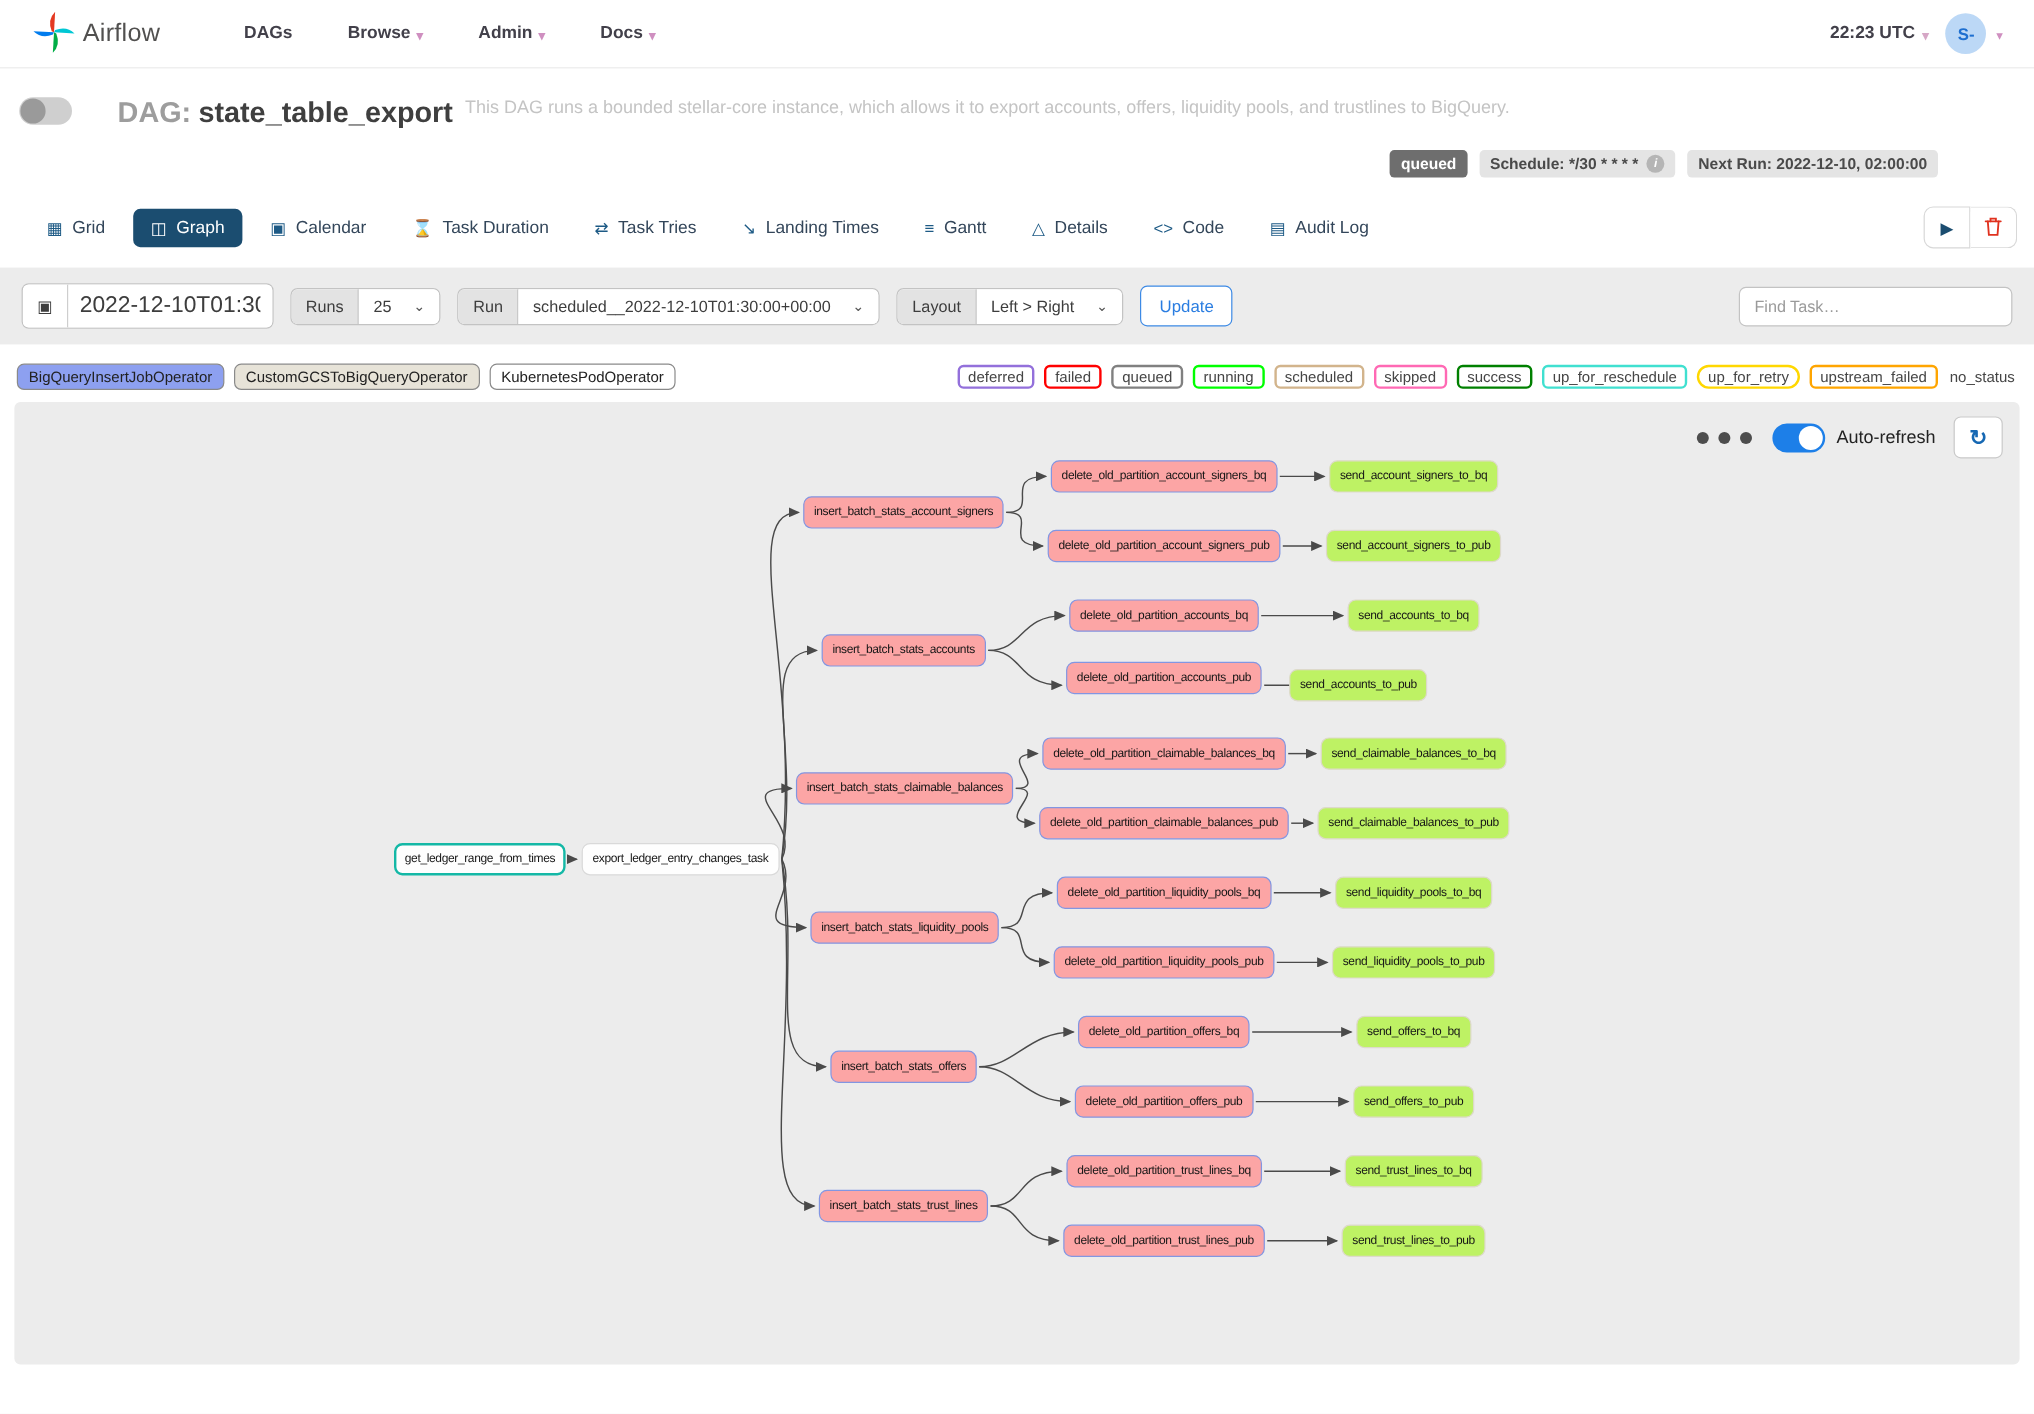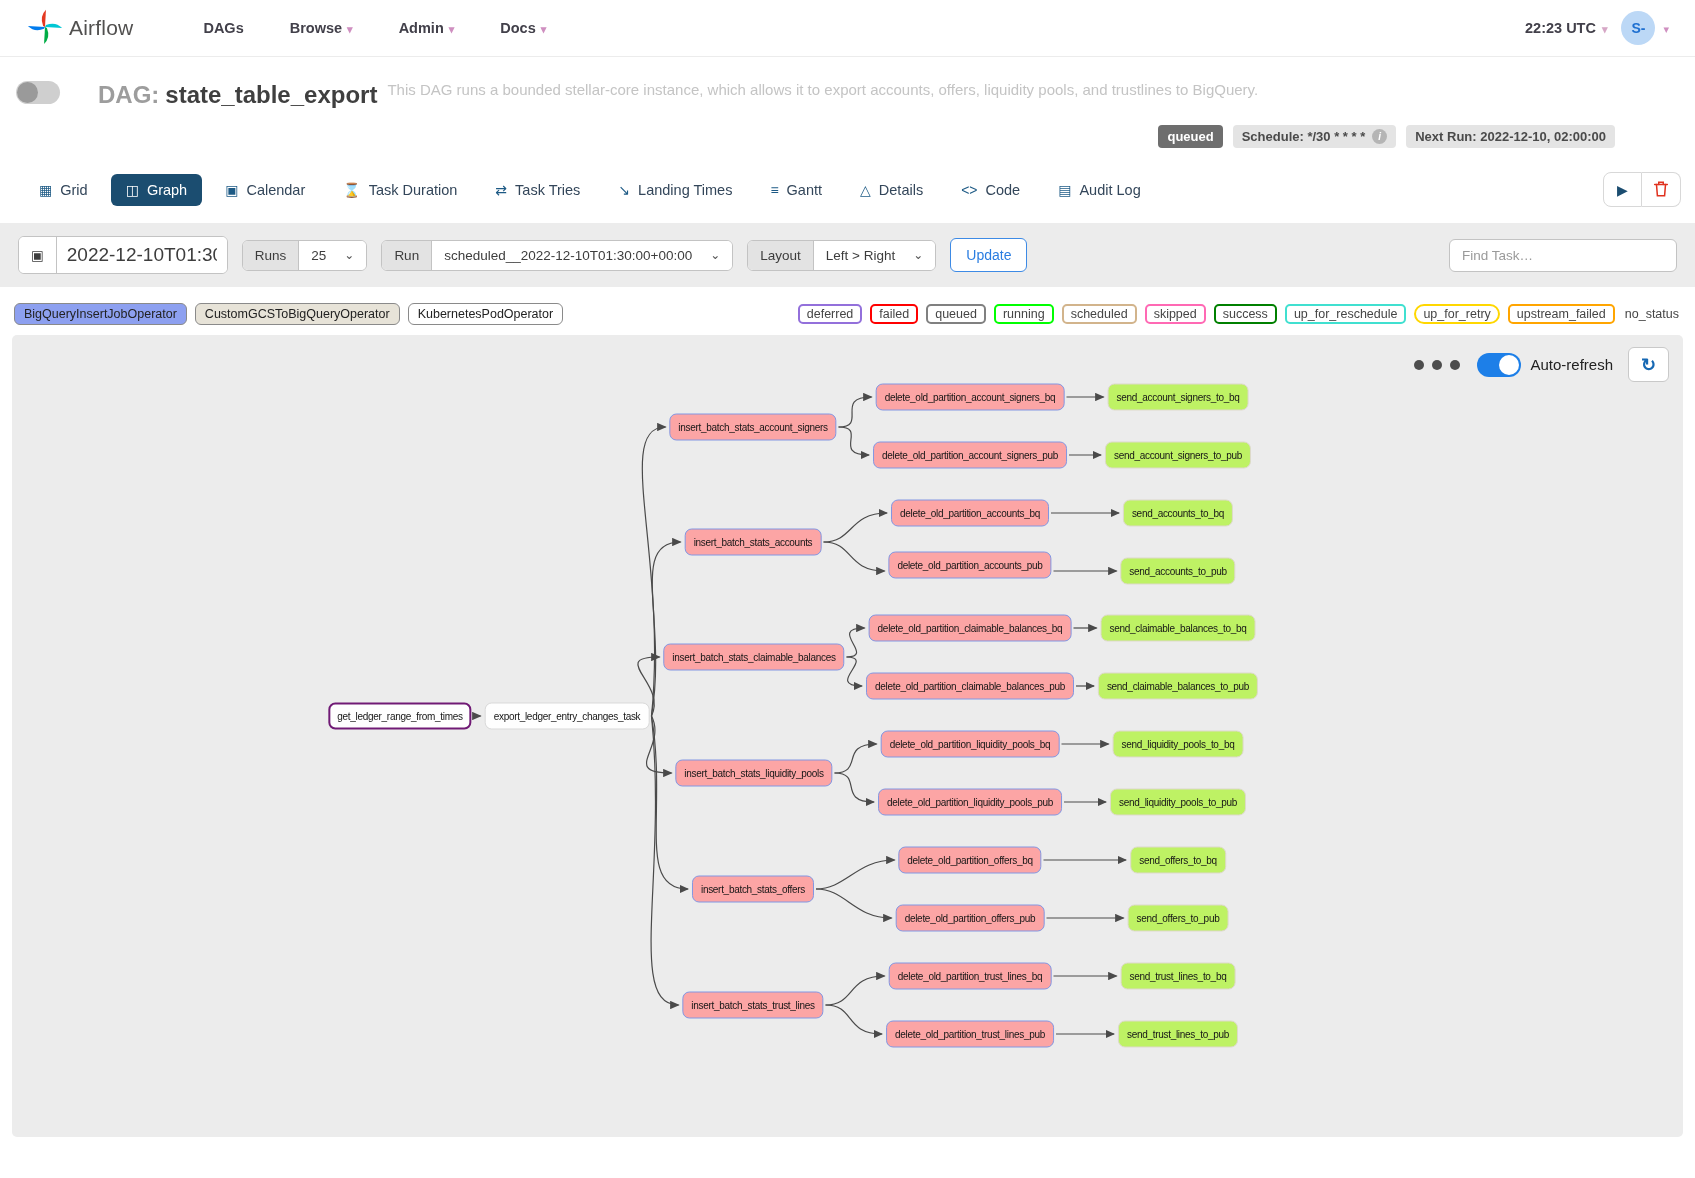--- a/index.html
+++ b/index.html
@@ -103,21 +103,21 @@
     cursor:pointer; }
   .refresh-glyph { color:#1668b3; font-size:18px; font-weight:bold; }
 
   .edges-svg { position:absolute; left:0; top:0; }
   .gnode { position:absolute; transform:translate(-50%,-50%); white-space:nowrap;
     font-size:10px; letter-spacing:-0.3px; color:#161616; padding:7px 8px;
     border-radius:7px; border:1px solid transparent; cursor:pointer; z-index:2; }
   .gnode.t-bigquery { background:#fca5a5; border-color:#8296e2; }
   .gnode.t-gcs { background:#bef264; border-color:#ddd9ca; }
   .gnode.t-k8s { background:#fefefe; border-color:#d9d9d9; }
-  .gnode.state-success { border:2px solid #701a75; padding:6px 7px; }
+  .gnode.state-success { border:2px solid #14b8a6; padding:6px 7px; }
 </style>
 </head>
 <body>
 
 <header class="hdr">
   <div class="brand">
     <span>
       <svg width="38" height="38" viewBox="0 0 40 40">
         <g transform="translate(20,21)">
           <path d="M0,0 L1,-18 Q-6,-11 -2,-1 Z" fill="#e43921"></path>
@@ -335,21 +335,21 @@
       <div class="gnode t-k8s" style="left: 555px; top: 381px;">export_ledger_entry_changes_task</div>
       <div class="gnode t-bigquery" style="left: 741px; top: 92px;">insert_batch_stats_account_signers</div>
       <div class="gnode t-bigquery" style="left: 958px; top: 62px;">delete_old_partition_account_signers_bq</div>
       <div class="gnode t-gcs" style="left: 1166px; top: 62px;">send_account_signers_to_bq</div>
       <div class="gnode t-bigquery" style="left: 958px; top: 120px;">delete_old_partition_account_signers_pub</div>
       <div class="gnode t-gcs" style="left: 1166px; top: 120px;">send_account_signers_to_pub</div>
       <div class="gnode t-bigquery" style="left: 741px; top: 207px;">insert_batch_stats_accounts</div>
       <div class="gnode t-bigquery" style="left: 958px; top: 178px;">delete_old_partition_accounts_bq</div>
       <div class="gnode t-gcs" style="left: 1166px; top: 178px;">send_accounts_to_bq</div>
       <div class="gnode t-bigquery" style="left: 958px; top: 230px;">delete_old_partition_accounts_pub</div>
-      <div class="gnode t-gcs" style="left: 1166px; top: 236px; text-align: right;">send_accounts_to_pub</div>
+      <div class="gnode t-gcs" style="left: 1120px; top: 236px; text-align: right;">send_accounts_to_pub</div>
       <div class="gnode t-bigquery" style="left: 742px; top: 322px;">insert_batch_stats_claimable_balances</div>
       <div class="gnode t-bigquery" style="left: 958px; top: 293px;">delete_old_partition_claimable_balances_bq</div>
       <div class="gnode t-gcs" style="left: 1166px; top: 293px;">send_claimable_balances_to_bq</div>
       <div class="gnode t-bigquery" style="left: 958px; top: 351px;">delete_old_partition_claimable_balances_pub</div>
       <div class="gnode t-gcs" style="left: 1166px; top: 351px;">send_claimable_balances_to_pub</div>
       <div class="gnode t-bigquery" style="left: 742px; top: 438px;">insert_batch_stats_liquidity_pools</div>
       <div class="gnode t-bigquery" style="left: 958px; top: 409px;">delete_old_partition_liquidity_pools_bq</div>
       <div class="gnode t-gcs" style="left: 1166px; top: 409px;">send_liquidity_pools_to_bq</div>
       <div class="gnode t-bigquery" style="left: 958px; top: 467px;">delete_old_partition_liquidity_pools_pub</div>
       <div class="gnode t-gcs" style="left: 1166px; top: 467px;">send_liquidity_pools_to_pub</div>

